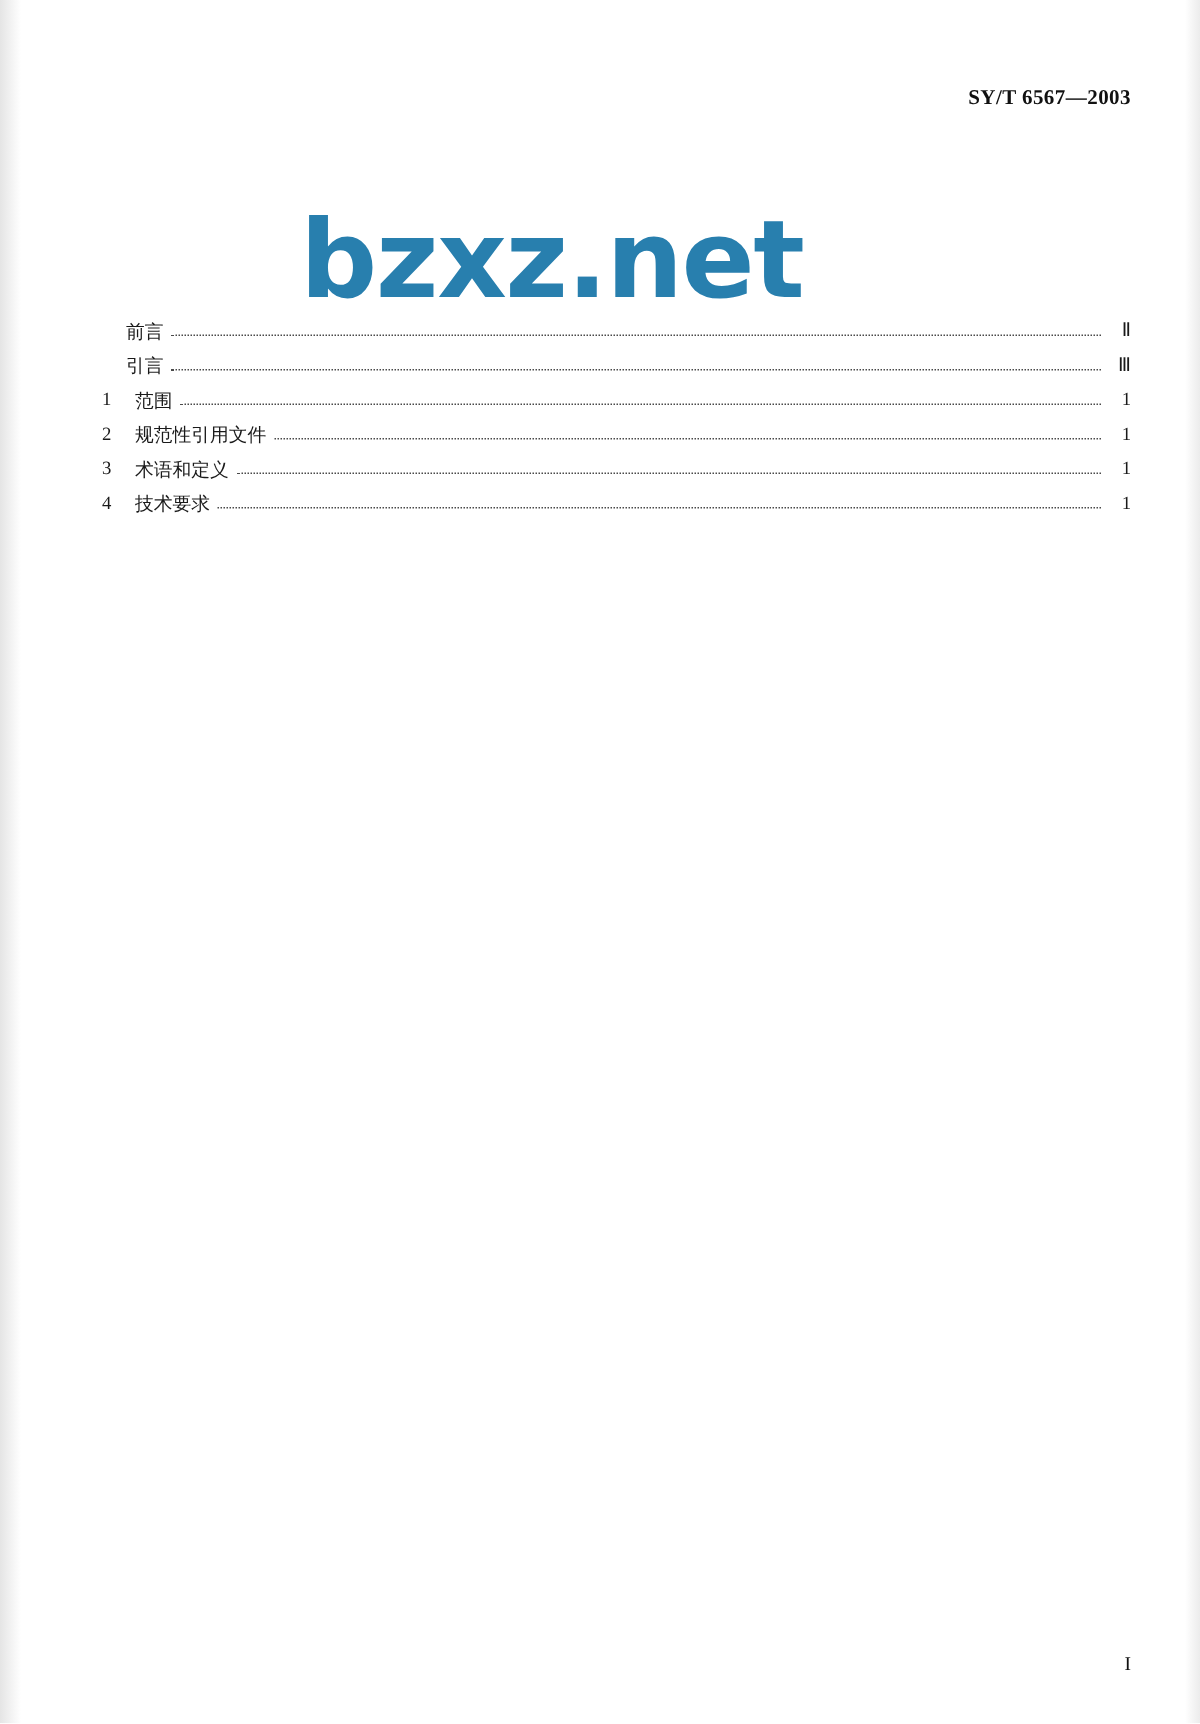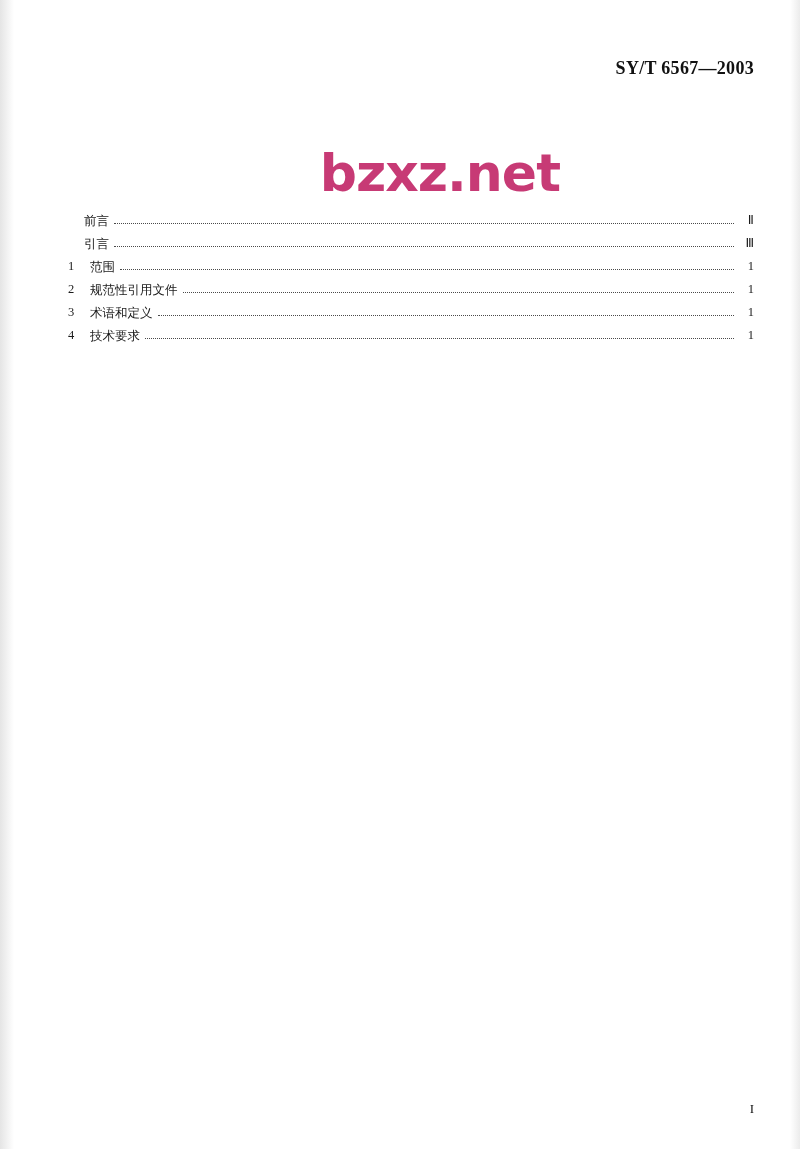--- a/index.html
+++ b/index.html
@@ -36,21 +36,21 @@
     opacity: .5;
     pointer-events: none;
   }
 
   .std-code {
     position: absolute;
     right: 46px;
     top: 58px;
     font-family: "Liberation Serif", serif;
     font-weight: bold;
-    font-size: 18px;
+    font-size: 14px;
     letter-spacing: .3px;
     white-space: nowrap;
   }
 
   .toc-title {
     position: absolute;
     left: 0;
     right: 0;
     top: 128px;
     text-align: center;
@@ -62,26 +62,26 @@
   .toc-title .sp { display: inline-block; width: 34px; }
 
   .watermark {
     position: absolute;
     left: 200px;
     top: 128px;
     width: 360px;
     height: 90px;
     font-family: "DejaVu Sans", sans-serif;
     font-weight: bold;
-    font-size: 52px;
-    color: #be185d;
+    font-size: 72px;
+    color: #0369a1;
     opacity: .85;
     letter-spacing: -1px;
     line-height: 90px;
-    text-align: right;
+    text-align: left;
     pointer-events: none;
   }
 
   .toc {
     position: absolute;
     left: 62px;
     right: 46px;
     top: 205px;
   }
   .toc-row {

